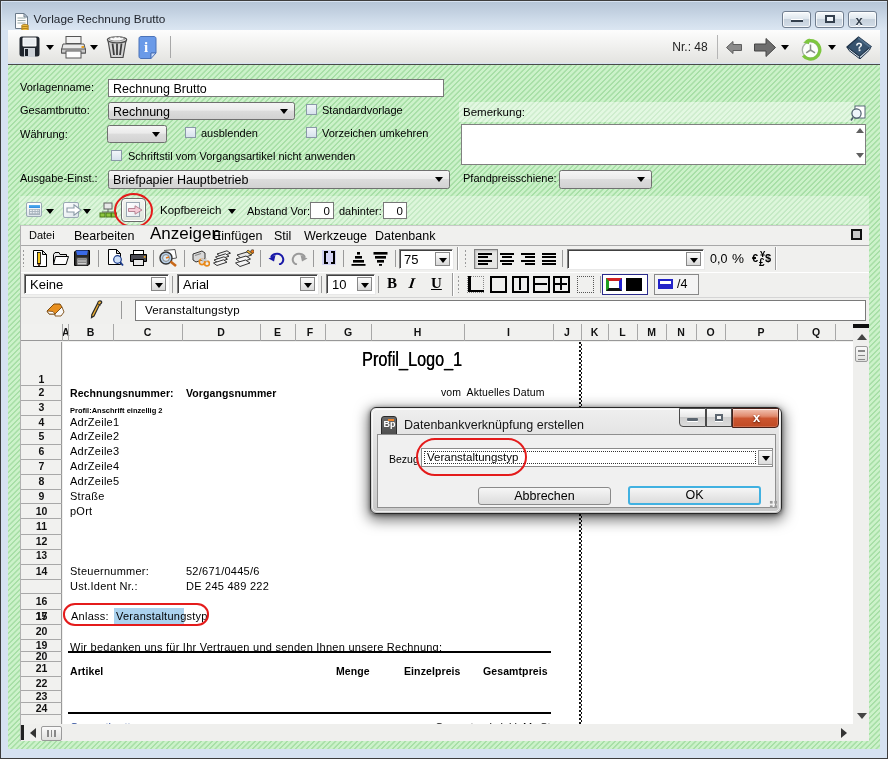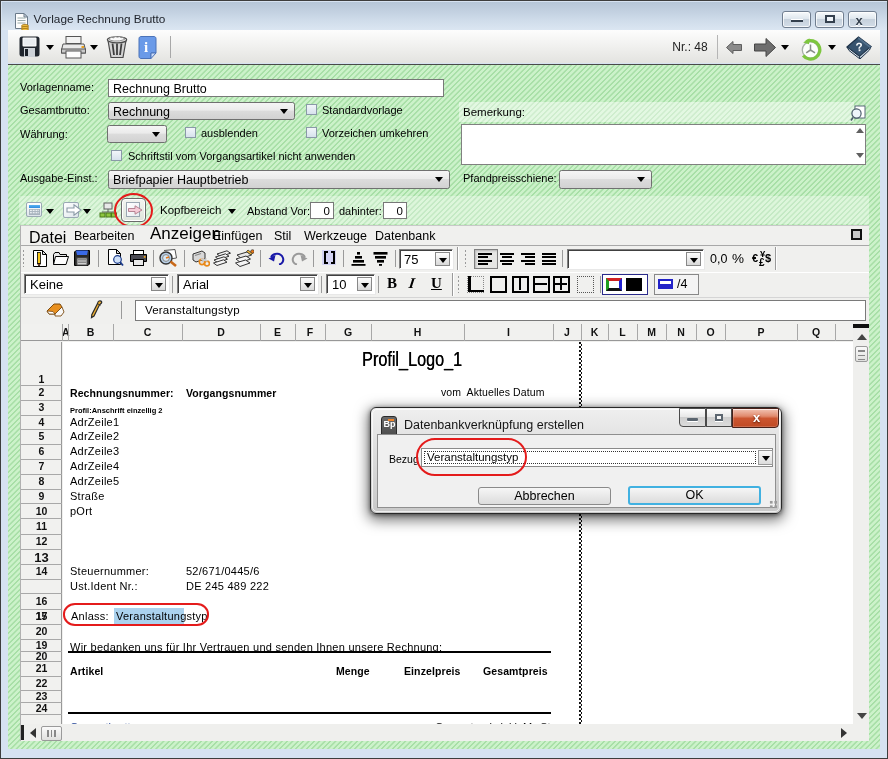--- a/index.html
+++ b/index.html
@@ -197,21 +197,21 @@
 <div class="abs tinput" style="left:310px;top:202px;width:24px;height:17px;">
     <span class="abs" style="right:3px;top:2px;font-size:11.5px;">0</span>
   </div>
 <div class="abs" style="left:339px;top:205px;font-size:11px;">dahinter:</div>
 <div class="abs tinput" style="left:383px;top:202px;width:24px;height:17px;">
     <span class="abs" style="right:3px;top:2px;font-size:11.5px;">0</span>
   </div>
 
 <div class="abs" style="left:20px;top:225px;width:849px;height:516px;background:#f0f0ee;border-left:1px solid #b0b0b0;border-top:1px solid #c8c8c8;"></div>
 
-<div class="abs" style="left:29px;top:229px;font-size:16px;">Datei</div>
+<div class="abs" style="left:29px;top:229px;font-size:11px;">Datei</div>
 <div class="abs" style="left:74px;top:229px;font-size:12.5px;">Bearbeiten</div>
 <div class="abs" style="left:150px;top:224px;font-size:17px;">Anzeigen</div>
 <div class="abs" style="left:213px;top:229px;font-size:12.5px;">Einfügen</div>
 <div class="abs" style="left:274px;top:229px;font-size:12.5px;">Stil</div>
 <div class="abs" style="left:304px;top:229px;font-size:12.5px;">Werkzeuge</div>
 <div class="abs" style="left:375px;top:229px;font-size:12.5px;">Datenbank</div>
 <div class="abs" style="left:851px;top:229px;width:11px;height:11px;border:2px solid #111;background:#c8c8c8;"></div>
 <div class="abs" style="left:21px;top:245px;width:848px;height:1px;background:#a8a8a8;"></div>
 
 <div class="abs" id="tbrow1" style="left:21px;top:246px;width:848px;height:25px;background:#f0f0ee;"></div>
@@ -522,21 +522,21 @@
 <div class="abs" style="left:21px;top:401.1px;width:41px;text-align:center;font-size:10.5px;font-weight:bold;color:#111;">3</div>
 <div class="abs" style="left:21px;top:415.7px;width:41px;text-align:center;font-size:10.5px;font-weight:bold;color:#111;">4</div>
 <div class="abs" style="left:21px;top:430.4px;width:41px;text-align:center;font-size:10.5px;font-weight:bold;color:#111;">5</div>
 <div class="abs" style="left:21px;top:445.3px;width:41px;text-align:center;font-size:10.5px;font-weight:bold;color:#111;">6</div>
 <div class="abs" style="left:21px;top:460.3px;width:41px;text-align:center;font-size:10.5px;font-weight:bold;color:#111;">7</div>
 <div class="abs" style="left:21px;top:475.1px;width:41px;text-align:center;font-size:10.5px;font-weight:bold;color:#111;">8</div>
 <div class="abs" style="left:21px;top:489.8px;width:41px;text-align:center;font-size:10.5px;font-weight:bold;color:#111;">9</div>
 <div class="abs" style="left:21px;top:504.6px;width:41px;text-align:center;font-size:10.5px;font-weight:bold;color:#111;">10</div>
 <div class="abs" style="left:21px;top:519.8px;width:41px;text-align:center;font-size:10.5px;font-weight:bold;color:#111;">11</div>
 <div class="abs" style="left:21px;top:534.8px;width:41px;text-align:center;font-size:10.5px;font-weight:bold;color:#111;">12</div>
-<div class="abs" style="left:21px;top:549.8px;width:41px;text-align:center;font-size:13px;font-weight:bold;color:#111;">13</div>
+<div class="abs" style="left:21px;top:549.8px;width:41px;text-align:center;font-size:10px;font-weight:bold;color:#111;">13</div>
 <div class="abs" style="left:21px;top:564.8px;width:41px;text-align:center;font-size:10.5px;font-weight:bold;color:#111;">14</div>
 <div class="abs" style="left:21px;top:579.7px;width:41px;text-align:center;font-size:10.5px;font-weight:bold;color:#111;margin-top:30px;">15</div>
 <div class="abs" style="left:21px;top:594.8px;width:41px;text-align:center;font-size:10.5px;font-weight:bold;color:#111;">16</div>
 <div class="abs" style="left:21px;top:610.1px;width:41px;text-align:center;font-size:10.5px;font-weight:bold;color:#111;">17</div>
 <div class="abs" style="left:21px;top:625.0px;width:41px;text-align:center;font-size:10.5px;font-weight:bold;color:#111;">20</div>
 <div class="abs" style="left:21px;top:638.5px;width:41px;text-align:center;font-size:10.5px;font-weight:bold;color:#111;">19</div>
 <div class="abs" style="left:21px;top:649.6px;width:41px;text-align:center;font-size:10.5px;font-weight:bold;color:#111;">20</div>
 <div class="abs" style="left:21px;top:662.0px;width:41px;text-align:center;font-size:10.5px;font-weight:bold;color:#111;">21</div>
 <div class="abs" style="left:21px;top:676.6px;width:41px;text-align:center;font-size:10.5px;font-weight:bold;color:#111;">22</div>
 <div class="abs" style="left:21px;top:689.9px;width:41px;text-align:center;font-size:10.5px;font-weight:bold;color:#111;">23</div>

